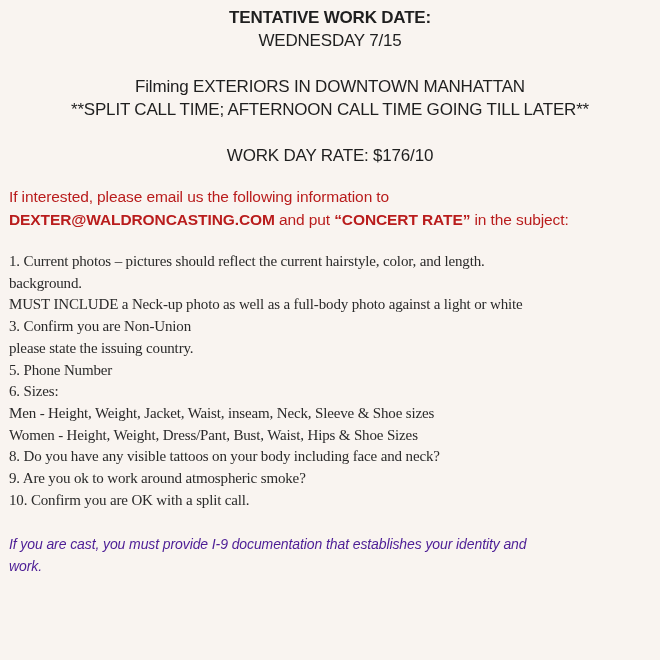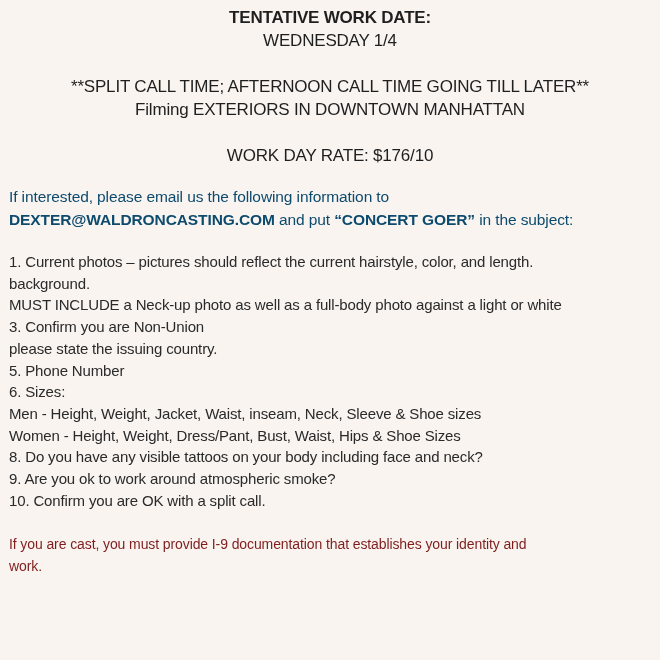--- a/index.html
+++ b/index.html
@@ -33,64 +33,66 @@
   .spacer-line {
     height: 23px;
   }
   .spacer-sm {
     height: 19px;
   }
   .contact-block {
     font-size: 15.5px;
     line-height: 22.5px;
     letter-spacing: -0.1px;
-    color: #0c4a6e;
+    color: #b91c1c;
     white-space: nowrap;
   }
   .requirements-block {
     margin-top: 20px;
     font-size: 15px;
     line-height: 21.7px;
     letter-spacing: -0.15px;
     color: #2a2a2a;
+    font-family: Liberation Serif, serif;
   }
   .requirements-block .line {
     white-space: nowrap;
   }
   .disclaimer-block {
     margin-top: 22px;
+    font-style: italic;
     font-size: 14px;
     line-height: 22px;
     letter-spacing: -0.1px;
-    color: #7f1d1d;
+    color: #4c1d95;
   }
   .disclaimer-block .line {
     white-space: nowrap;
   }
 </style>
 </head>
 <body>
 
 <div class="page">
 
   <div class="header-block">
     <div class="bold">TENTATIVE WORK DATE:</div>
-    <div>WEDNESDAY 1/4</div>
+    <div>WEDNESDAY 7/15</div>
     <div class="spacer-line"></div>
+    <div>Filming EXTERIORS IN DOWNTOWN MANHATTAN</div>
     <div>**SPLIT CALL TIME; AFTERNOON CALL TIME GOING TILL LATER**</div>
-    <div>Filming EXTERIORS IN DOWNTOWN MANHATTAN</div>
     <div class="spacer-line"></div>
     <div>WORK DAY RATE: $176/10</div>
   </div>
 
   <div class="spacer-sm"></div>
 
   <div class="contact-block">
     <span>If interested, please email us the following information to</span><br>
-    <span class="bold">DEXTER@WALDRONCASTING.COM</span><span> and put </span><span class="bold">“CONCERT GOER”</span><span> in the subject:</span>
+    <span class="bold">DEXTER@WALDRONCASTING.COM</span><span> and put </span><span class="bold">“CONCERT RATE”</span><span> in the subject:</span>
   </div>
 
   <div class="requirements-block">
 
   <div class="line">1. Current photos – pictures should reflect the current hairstyle, color, and length.</div>
       <div class="line">background.</div>
       <div class="line">MUST INCLUDE a Neck-up photo as well as a full-body photo against a light or white</div>
       <div class="line">3. Confirm you are Non-Union</div>
       <div class="line">please state the issuing country.</div>
       <div class="line">5. Phone Number</div>

